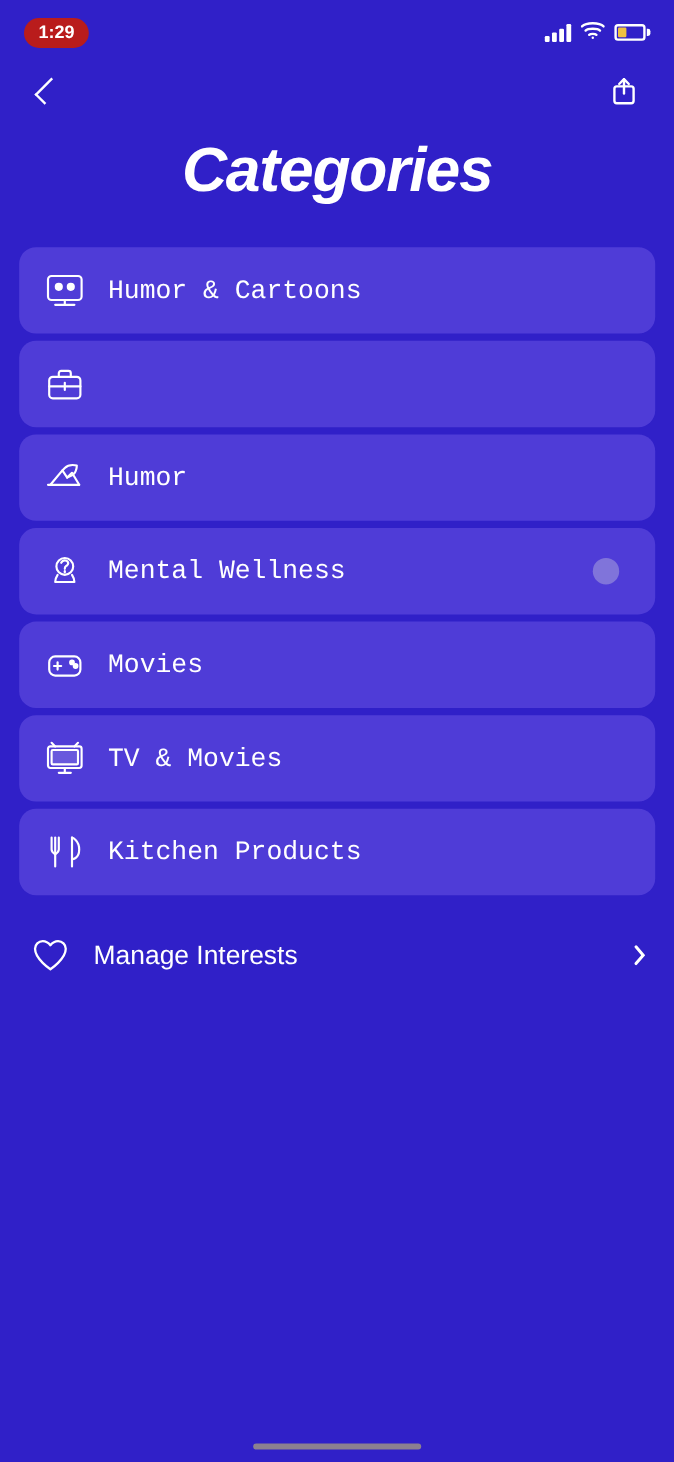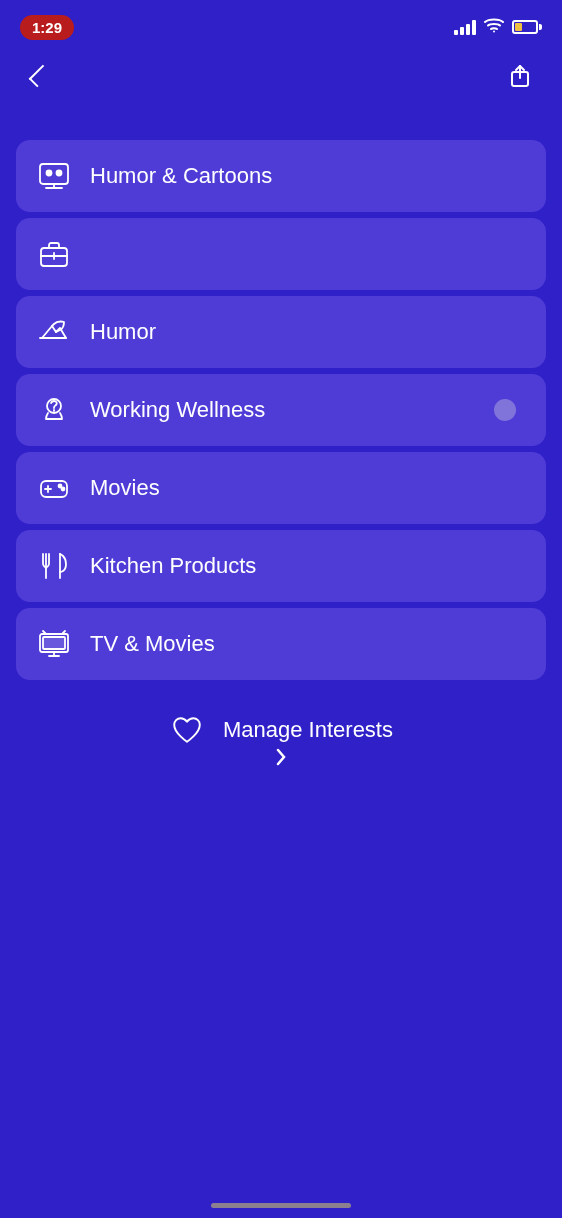--- a/index.html
+++ b/index.html
@@ -146,20 +146,21 @@
       color: white;
       opacity: 0.95;
     }
 
     
     .categories-container {
       padding: 0 16px;
       display: flex;
       flex-direction: column;
       gap: 6px;
+      font-family: Liberation Mono, monospace;
     }
 
     .category-item {
       background: rgba(90, 70, 220, 0.75);
       border-radius: 14px;
       padding: 18px 20px;
       display: flex;
       align-items: center;
       gap: 18px;
       cursor: pointer;
@@ -205,21 +206,20 @@
     }
 
     
     .manage-interests {
       display: flex;
       align-items: center;
       padding: 22px 24px;
       margin: 10px 0 0 0;
       cursor: pointer;
       justify-content: space-between;
-      flex-direction: column;
     }
 
     .manage-left {
       display: flex;
       align-items: center;
       gap: 18px;
     }
 
     .manage-label {
       font-size: 22px;
@@ -280,20 +280,21 @@
   <div class="share-btn">
     <svg class="share-icon-svg" viewBox="0 0 28 28" fill="none" stroke="white" stroke-width="2" stroke-linecap="round" stroke-linejoin="round">
       <rect x="6" y="10" width="16" height="14" rx="2"></rect>
       <path d="M14 4 L14 16"></path>
       <path d="M10 8 L14 4 L18 8"></path>
     </svg>
   </div>
 </div>
 
 <div class="page-header">
+  <div class="page-title">Categories</div>
 </div>
 
 <div class="categories-container">
 
   <div class="category-item">
     <div class="category-icon">
       <svg viewBox="0 0 32 32">
         <rect x="2" y="4" width="28" height="20" rx="3"></rect>
         <line x1="8" y1="28" x2="24" y2="28"></line>
         <line x1="16" y1="24" x2="16" y2="28"></line>
@@ -328,63 +329,63 @@
 
   <div class="category-item">
     <div class="category-icon">
       <svg viewBox="0 0 32 32">
         <circle cx="16" cy="12" r="7"></circle>
         <path d="M13 9 C13 9 14 7 16 7 C18 7 20 9 18 11 C17 12 16 12 16 14"></path>
         <line x1="16" y1="16" x2="16" y2="17"></line>
         <path d="M10 19 C10 19 8 22 8 25 L24 25 C24 22 22 19 22 19"></path>
       </svg>
     </div>
-    <span class="category-label">Working Wellness</span>
+    <span class="category-label">Mental Wellness</span>
     <div class="ripple-dot"></div>
   </div>
 
   <div class="category-item">
     <div class="category-icon">
       <svg viewBox="0 0 32 32">
         <rect x="3" y="9" width="26" height="16" rx="5"></rect>
         <line x1="10" y1="14" x2="10" y2="20"></line>
         <line x1="7" y1="17" x2="13" y2="17"></line>
         <circle cx="22" cy="14" r="1.5" fill="white" stroke="white"></circle>
         <circle cx="25" cy="17" r="1.5" fill="white" stroke="white"></circle>
       </svg>
     </div>
     <span class="category-label">Movies</span>
-  </div>
-
-  <div class="category-item">
-    <div class="category-icon">
-      <svg viewBox="0 0 32 32">
-        <line x1="8" y1="4" x2="8" y2="28"></line>
-        <path d="M5 4 L5 14 C5 16 8 18 8 18 C8 18 11 16 11 14 L11 4"></path>
-        <line x1="22" y1="4" x2="22" y2="28"></line>
-        <path d="M22 4 C22 4 28 6 28 14 C28 22 22 22 22 22"></path>
-      </svg>
-    </div>
-    <span class="category-label">Kitchen Products</span>
   </div>
 
   <div class="category-item">
     <div class="category-icon">
       <svg viewBox="0 0 32 32">
         <rect x="2" y="6" width="28" height="18" rx="2"></rect>
         <rect x="5" y="9" width="22" height="12" rx="1" fill="rgba(255,255,255,0.15)"></rect>
         <line x1="11" y1="28" x2="21" y2="28"></line>
         <line x1="16" y1="24" x2="16" y2="28"></line>
         <line x1="8" y1="6" x2="5" y2="3"></line>
         <line x1="24" y1="6" x2="27" y2="3"></line>
       </svg>
     </div>
     <span class="category-label">TV &amp; Movies</span>
   </div>
 
+  <div class="category-item">
+    <div class="category-icon">
+      <svg viewBox="0 0 32 32">
+        <line x1="8" y1="4" x2="8" y2="28"></line>
+        <path d="M5 4 L5 14 C5 16 8 18 8 18 C8 18 11 16 11 14 L11 4"></path>
+        <line x1="22" y1="4" x2="22" y2="28"></line>
+        <path d="M22 4 C22 4 28 6 28 14 C28 22 22 22 22 22"></path>
+      </svg>
+    </div>
+    <span class="category-label">Kitchen Products</span>
+  </div>
+
 </div>
 
 <div class="manage-interests">
   <div class="manage-left">
     <div class="category-icon">
       <svg width="30" height="30" viewBox="0 0 30 30" fill="none" stroke="white" stroke-width="2" stroke-linecap="round" stroke-linejoin="round">
         <path d="M15 26 C15 26 3 18 3 10 C3 6.7 5.7 4 9 4 C11.4 4 13.5 5.3 15 7.2 C16.5 5.3 18.6 4 21 4 C24.3 4 27 6.7 27 10 C27 18 15 26 15 26Z"></path>
       </svg>
     </div>
     <span class="manage-label">Manage Interests</span>

